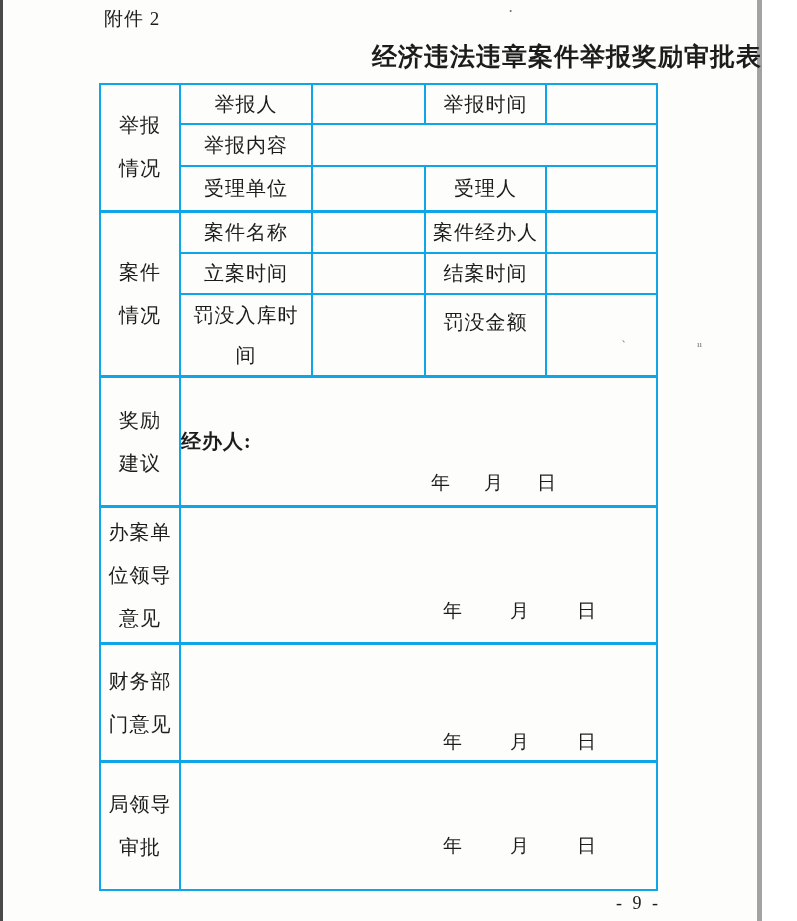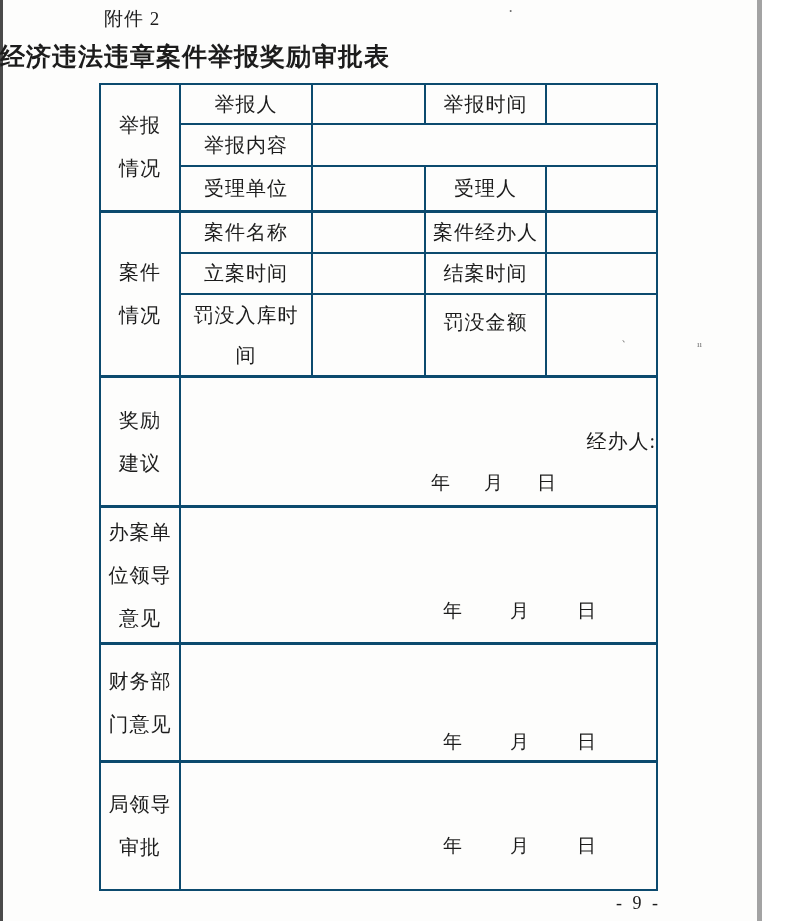--- a/index.html
+++ b/index.html
@@ -14,46 +14,46 @@
   }
   .edge-left  { position:absolute; left:0;  top:0; width:3px; height:100%; background:#4a4a4a; }
   .edge-right { position:absolute; right:0; top:0; width:5px; height:100%; background:#a3a3a3; }
 
   .attachment {
     position:absolute; left:104px; top:6px;
     font-size:19px; letter-spacing:1px;
   }
   .title {
     position:absolute; left:0; top:40px; width:100%;
-    text-align:left;
+    text-align:right;
     font-size:25px; font-weight:bold; letter-spacing:1px;
     font-family:"Liberation Sans","DejaVu Sans",sans-serif;
   }
 
   table.form {
     position:absolute; left:99px; top:83px;
     width:557px;
     border-collapse:collapse; table-layout:fixed;
   }
   table.form td {
-    border:2px solid #0c4a6e;
+    border:2px solid #0ea5e9;
     text-align:center; vertical-align:middle;
     font-size:20px;
     padding:0;
     overflow:hidden;
   }
   tr.sec td { border-top-width:3px; }
   .section-label { white-space:pre-line; line-height:2.15; letter-spacing:1px; }
   .field-label   { letter-spacing:1px; }
   .wrap2         { white-space:pre-line; line-height:2.0;margin-top:36px; }
 
   .opinion-cell { position:relative; }
   .handler-line {
     position:absolute; left:0; top:50px; width:100%;
-    text-align:right; font-size:20px; letter-spacing:1px;
+    text-align:left; font-size:20px; letter-spacing:1px;font-weight:bold;
   }
   .date-row { position:absolute; display:flex; font-size:19px; }
   .r7  .date-row { left:250px; top:92px; gap:34px; }
   .r8  .date-row { left:262px; top:90px; gap:48px; }
   .r9  .date-row { left:262px; top:84px; gap:48px; }
   .r10 .date-row { left:262px; top:70px; gap:48px; }
 
   .page-number {
     position:absolute; left:616px; top:893px;
     font-size:18px; letter-spacing:3px;

